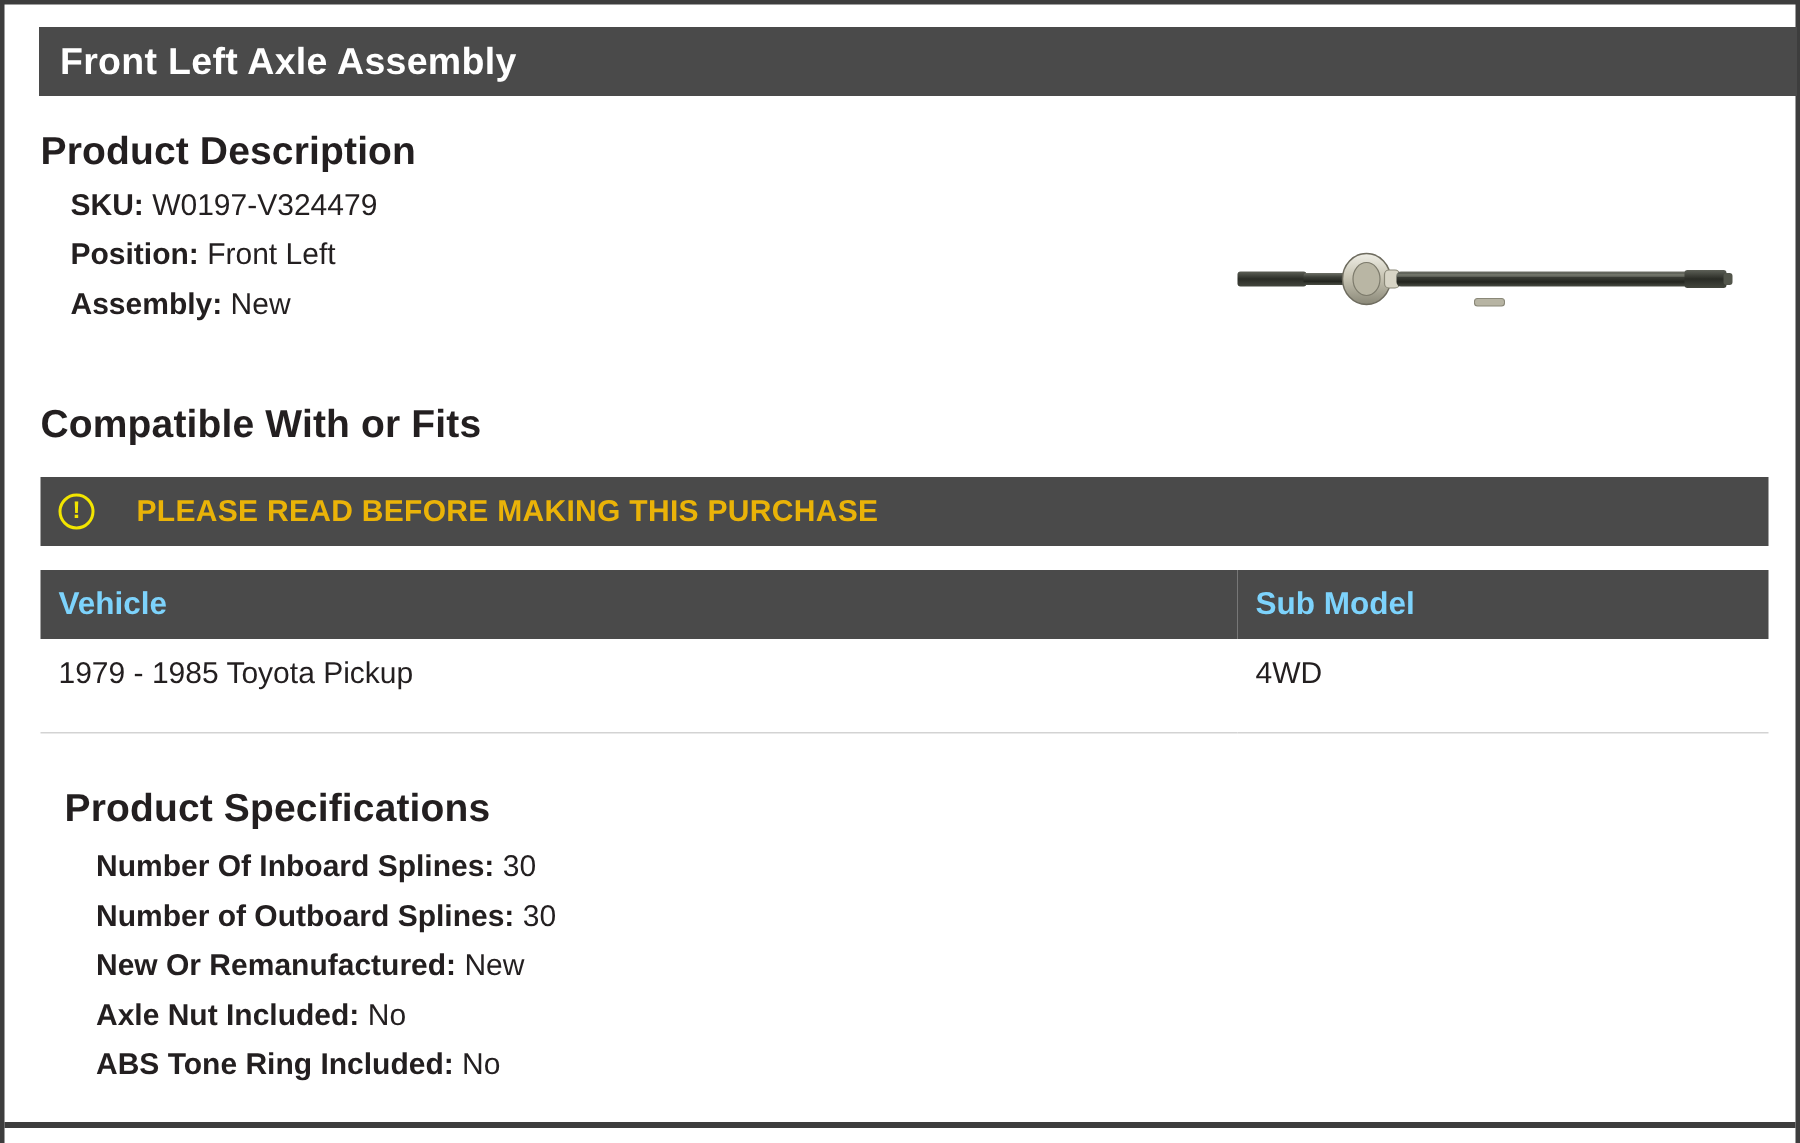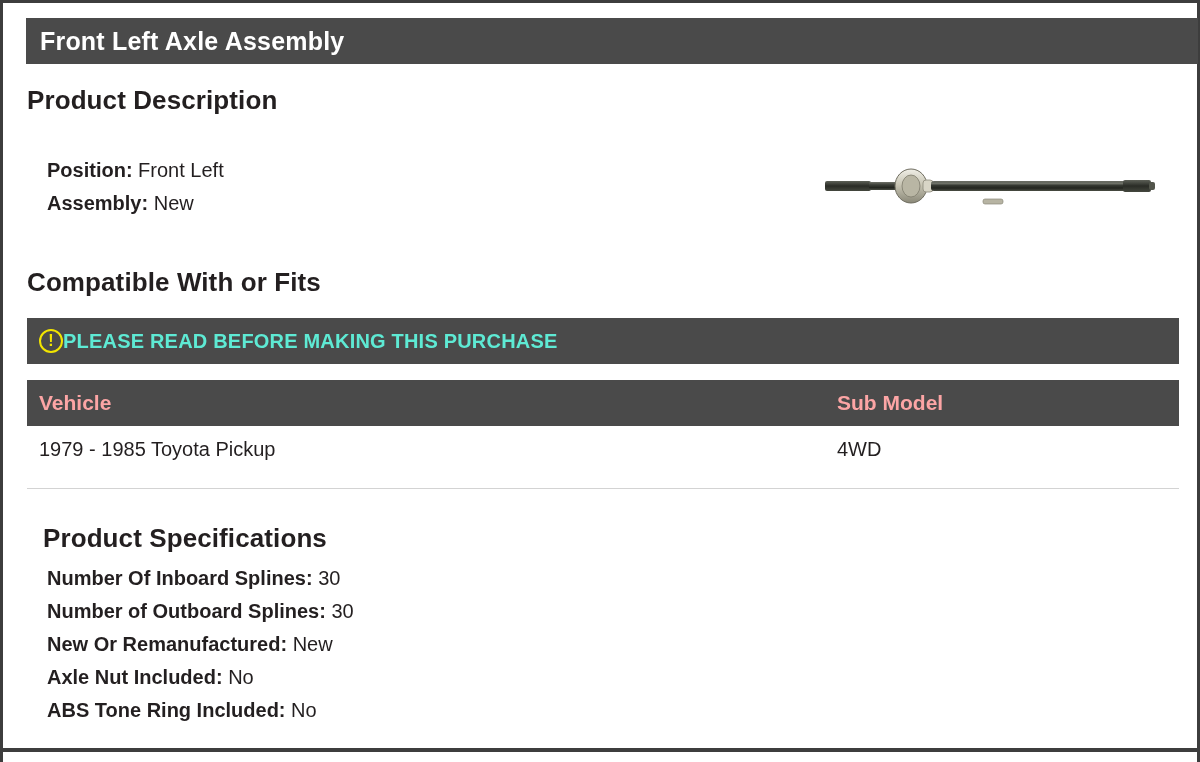--- a/index.html
+++ b/index.html
@@ -104,39 +104,39 @@
     justify-content: center;
     box-sizing: border-box;
   }
   .warn-icon span {
     color: #f2e500;
     font-size: 16px;
     font-weight: bold;
     line-height: 1;
   }
   .warn-text {
-    color: #5eead4;
-    font-size: 20px;
-    font-weight: bold;
-    margin-left: 0;
+    color: #eab308;
+    font-size: 20px;
+    font-weight: bold;
+    margin-left: 28px;
     letter-spacing: 0.2px;
   }
 
   
   .fit-table {
     position: absolute;
     left: 24px;
     top: 377px;
     width: 1152px;
     border-collapse: collapse;
     table-layout: fixed;
   }
   .fit-table th {
     background: #4a4a4a;
-    color: #fca5a5;
+    color: #7dd3fc;
     font-size: 21px;
     font-weight: bold;
     text-align: left;
     padding: 10px 0 10px 12px;
     height: 26px;
   }
   .fit-table td {
     font-size: 20px;
     color: #231f20;
     text-align: left;
@@ -147,21 +147,21 @@
   .fit-table col.c1 { width: 798px; }
   .fit-table col.c2 { width: 354px; }
 
   
   .spec-line {
     position: absolute;
     font-size: 20px;
     color: #231f20;
     white-space: nowrap;
   }
-  .spec-line .lbl { font-weight: bold; }
+  .spec-line .lbl { font-weight: bold; margin-left: 17px; }
   .spec-line .val { font-weight: normal; }
 
   #s0 { left: 44px; top: 564px; }
   #s1 { left: 44px; top: 597px; }
   #s2 { left: 44px; top: 630px; }
   #s3 { left: 44px; top: 663px; }
   #s4 { left: 44px; top: 696px; }
 
   
   .bottom-rule {
@@ -177,20 +177,24 @@
 <body>
 
 <div class="page">
 
   <div class="title-bar">
     <div class="title-text">Front Left Axle Assembly</div>
   </div>
 
   <div class="section-heading" id="h-desc">Product Description</div>
 
+  <div class="detail-line" id="d-sku">
+    <span class="lbl">SKU:</span>
+    <span class="val">W0197-V324479</span>
+  </div>
   <div class="detail-line" id="d-pos">
     <span class="lbl">Position:</span>
     <span class="val">Front Left</span>
   </div>
   <div class="detail-line" id="d-cond">
     <span class="lbl">Assembly:</span>
     <span class="val">New</span>
   </div>
 
   <svg class="product-image" viewBox="0 0 360 90">

